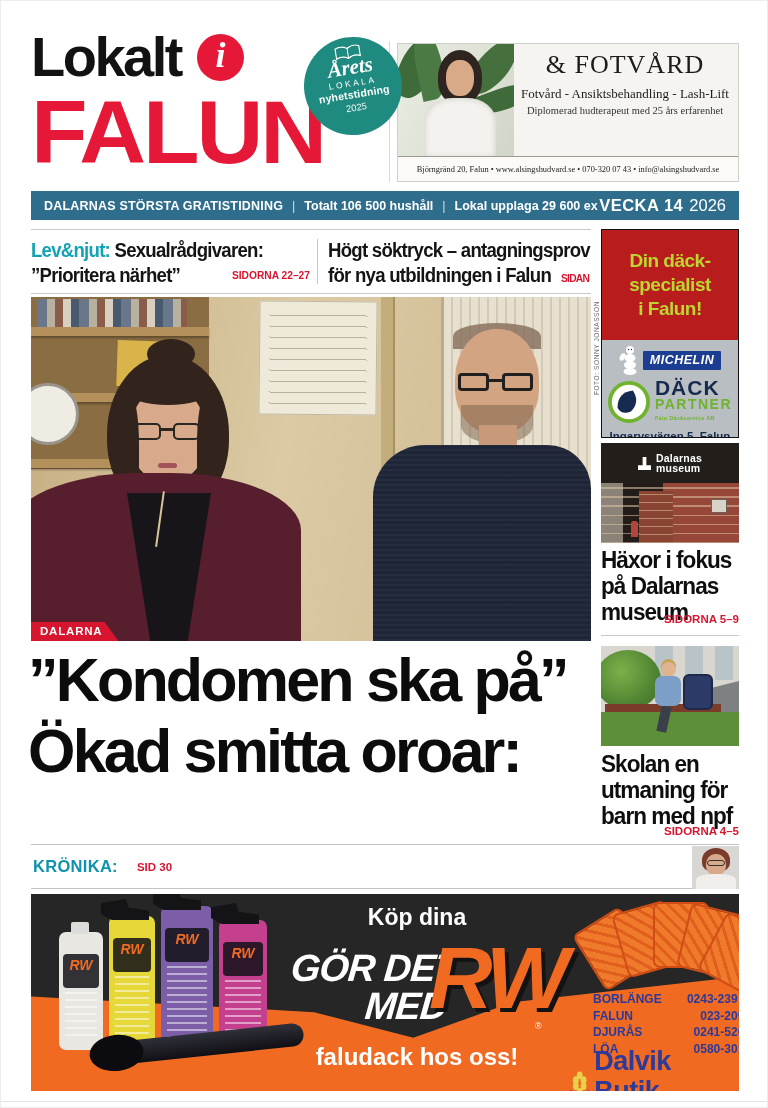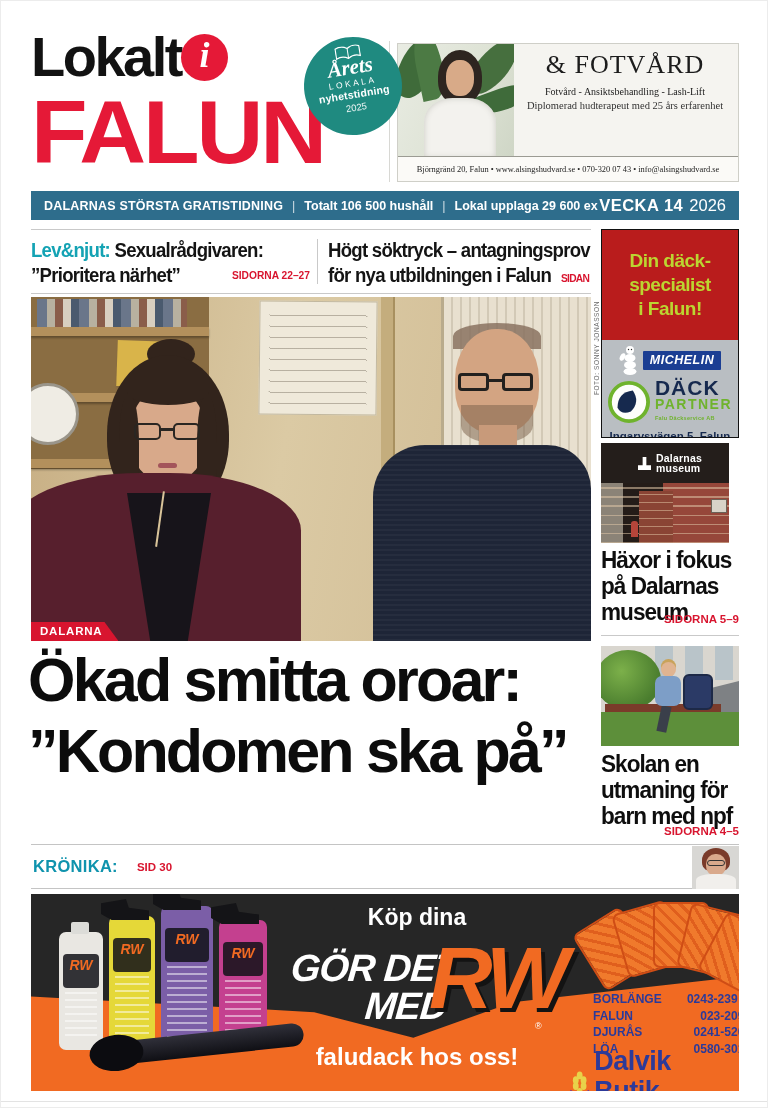--- a/index.html
+++ b/index.html
@@ -1,20 +1,20 @@
 <!DOCTYPE html>
 <html><head>
 <meta charset="utf-8">
 <style>
   html,body{margin:0;padding:0;background:#fff;}
   #page{position:relative;width:768px;height:1108px;background:#fff;overflow:hidden;
         font-family:"Liberation Sans",sans-serif;border:1px solid #ececec;box-sizing:border-box;}
   
   .logo{position:absolute;left:30px;top:28px;}
-  .logo-row{display:flex;align-items:center;gap:0;}
+  .logo-row{display:flex;align-items:center;gap:16px;}
   .logo-top{font-size:56px;font-weight:900;color:#121212;letter-spacing:-2.5px;line-height:56px;}
   .logo-i{width:47px;height:47px;background:#e51937;border-radius:50%;color:#fff;
           font-family:"Liberation Serif",serif;font-style:italic;font-weight:700;font-size:36px;
           display:flex;align-items:center;justify-content:center;padding-bottom:4px;box-sizing:border-box;}
   .logo-name{font-size:89px;font-weight:900;color:#e51937;letter-spacing:-3px;line-height:78px;margin-top:8px;transform:scaleX(1.04);transform-origin:left;}
   .badge{position:absolute;left:303px;top:36px;width:98px;height:98px;background:#1f8a80;border-radius:50%;
          transform:rotate(-9deg);color:#fff;text-align:center;z-index:4;box-sizing:border-box;padding-top:8px;}
   .badge svg{display:block;margin:0 auto;}
   .badge-arets{font-family:"Liberation Serif",serif;font-style:italic;font-weight:700;font-size:21px;line-height:20px;margin-top:-2px;}
   .badge-lokala{font-size:8.5px;letter-spacing:2.5px;margin-top:1px;}
@@ -26,21 +26,21 @@
            border:1px solid #cfcfc8;font-family:"Liberation Serif",serif;box-sizing:border-box;}
   .alsings-photo{position:absolute;left:0;top:0;width:116px;height:112px;overflow:hidden;
                  background:linear-gradient(115deg,#e9ece3,#dde2d4 60%,#cfd6c6);}
   .leaf{position:absolute;background:#3f6b3a;border-radius:50% 50% 50% 0;}
   .al-hair{position:absolute;left:40px;top:6px;width:44px;height:54px;background:#2e2520;border-radius:50% 50% 42% 42%;}
   .al-face{position:absolute;left:48px;top:16px;width:28px;height:36px;background:#d8aa88;border-radius:46%;}
   .al-body{position:absolute;left:26px;top:54px;width:72px;height:60px;background:#f3f2ee;border-radius:40% 40% 0 0;box-shadow:inset 0 0 6px #c9c9c2;}
   .alsings-body{position:absolute;left:118px;top:6px;right:4px;text-align:center;color:#1c1c1c;}
   .alsings-t1{font-size:26px;letter-spacing:1px;line-height:30px;}
   .alsings-t2{font-size:26px;letter-spacing:1px;line-height:30px;}
-  .alsings-services{font-size:10px;margin-top:6px;}
+  .alsings-services{font-size:13px;margin-top:6px;}
   .alsings-tag{font-size:10.5px;margin-top:3px;color:#333;}
   .alsings-addr{position:absolute;left:0;right:0;bottom:0;height:24px;border-top:1px solid #9b9b93;
                 font-size:8.4px;display:flex;align-items:center;justify-content:center;background:#fbfaf7;color:#222;}
   
   .infobar{position:absolute;left:30px;top:190px;width:708px;height:29px;background:#2e6d8c;color:#fff;
            display:flex;align-items:center;padding:0 13px;box-sizing:border-box;font-size:12.5px;}
   .ib-strong{font-weight:800;letter-spacing:.2px;}
   .ib-sep{margin:0 9px;opacity:.75;font-weight:300;}
   .ib-mid{font-weight:600;}
   .ib-week{margin-left:auto;font-size:16.5px;font-weight:900;letter-spacing:.5px;}
@@ -126,21 +126,21 @@
             color:#bcd531;font-size:19px;font-weight:900;line-height:24px;letter-spacing:-0.5px;}
   .michelin-row{display:flex;align-items:center;justify-content:center;gap:2px;margin-top:5px;}
   .michelin-band{background:#1b3e93;color:#fff;font-style:italic;font-weight:800;font-size:12.5px;letter-spacing:.5px;
                  padding:2px 7px 3px;border-radius:1px;}
   .partner-row{display:flex;align-items:center;justify-content:center;gap:5px;margin-top:3px;}
   .partner-txt{text-align:left;line-height:14px;}
   .partner-d{font-size:21px;font-weight:900;color:#16294e;letter-spacing:1px;line-height:19px;}
   .partner-p{font-size:14px;font-weight:900;color:#6fb32d;letter-spacing:1.5px;}
   .partner-s{font-size:5.5px;font-weight:700;color:#6fb32d;letter-spacing:.3px;}
   .tyre-addr{margin-top:4px;text-align:center;color:#16294e;font-weight:800;font-size:11.5px;line-height:15px;}
-  .museum-photo{position:absolute;left:600px;top:442px;width:128px;height:100px;overflow:hidden;
+  .museum-photo{position:absolute;left:600px;top:442px;width:138px;height:100px;overflow:hidden;
       background:
         repeating-linear-gradient(0deg,rgba(222,197,166,.55) 0 1.5px,transparent 1.5px 9px),
         linear-gradient(90deg,#8b8377 0 22px,#241c18 22px 62px,#96473a 62px 100%);}
   .mus-pillar{position:absolute;left:38px;top:48px;width:34px;height:52px;background:#8a4434;
       background-image:repeating-linear-gradient(0deg,rgba(230,205,170,.5) 0 1.5px,transparent 1.5px 8px);}
   .mus-sign{position:absolute;left:0;top:0;width:138px;height:40px;background:#241e1b;display:flex;align-items:center;justify-content:center;gap:5px;}
   .mus-sign-txt{color:#fff;font-weight:800;font-size:10.5px;line-height:10.5px;letter-spacing:.2px;}
   .mus-window{position:absolute;left:110px;top:56px;width:16px;height:14px;background:#d8d3c8;border:1.5px solid #6b6257;box-sizing:border-box;}
   .mus-fig{position:absolute;left:30px;top:78px;width:7px;height:16px;background:#b5453a;border-radius:3px 3px 0 0;}
   .side-title{position:absolute;left:600px;width:140px;font-size:23.5px;line-height:26px;font-weight:900;letter-spacing:-1px;color:#0e0e0e;
@@ -303,22 +303,22 @@
         <div class="m-bridge"></div>
       <div class="m-beard"></div>
         <div class="m-neck"></div>
         <div class="m-sweater"></div>
     </div>
   </div>
   <div class="photo-credit">FOTO: SONNY JONASSON</div>
   <div class="section-tag">DALARNA</div>
 
   <div class="headline">
+    <div>”Kondomen ska på”</div>
     <div>Ökad smitta oroar:</div>
-    <div>”Kondomen ska på”</div>
   </div>
 
   <div class="kronika">
     <span class="kr-label">KRÖNIKA:</span>
     <span class="kr-page">SID 30</span>
     <span class="kr-photo">
       <span class="krp-hair"></span>
         <span class="krp-face"></span>
         <span class="krp-gl"></span>
         <span class="krp-body"></span>

